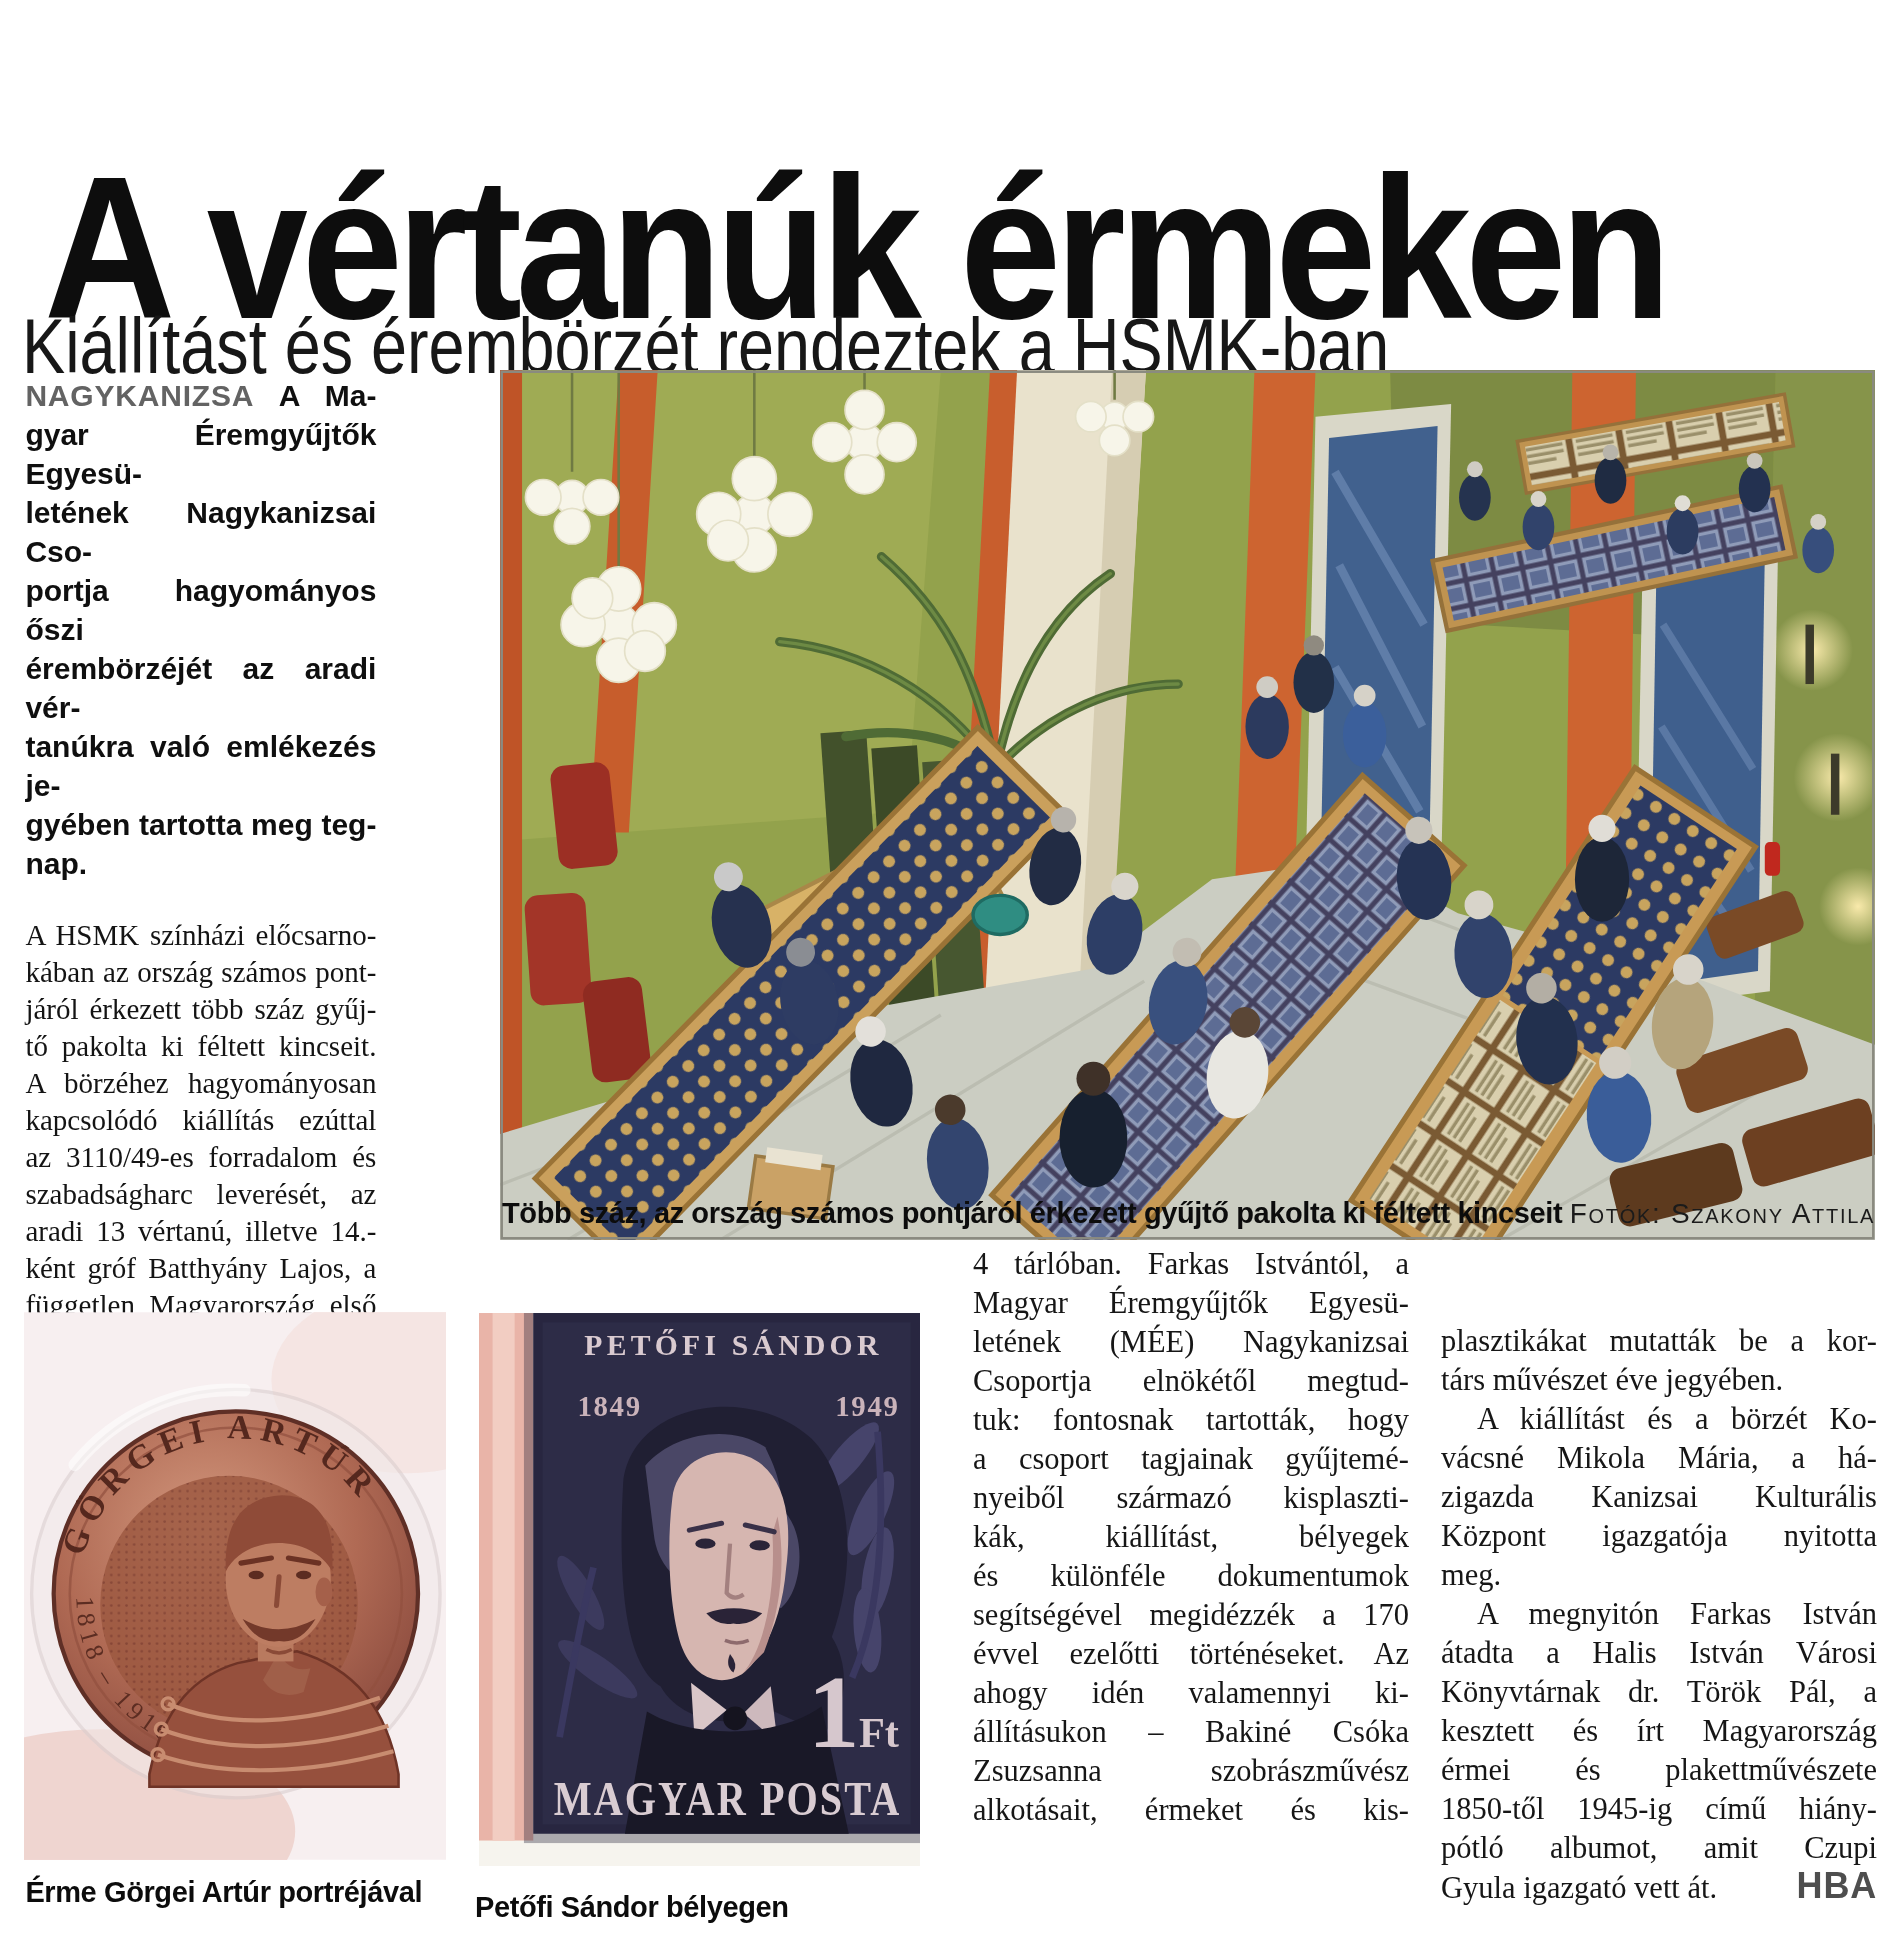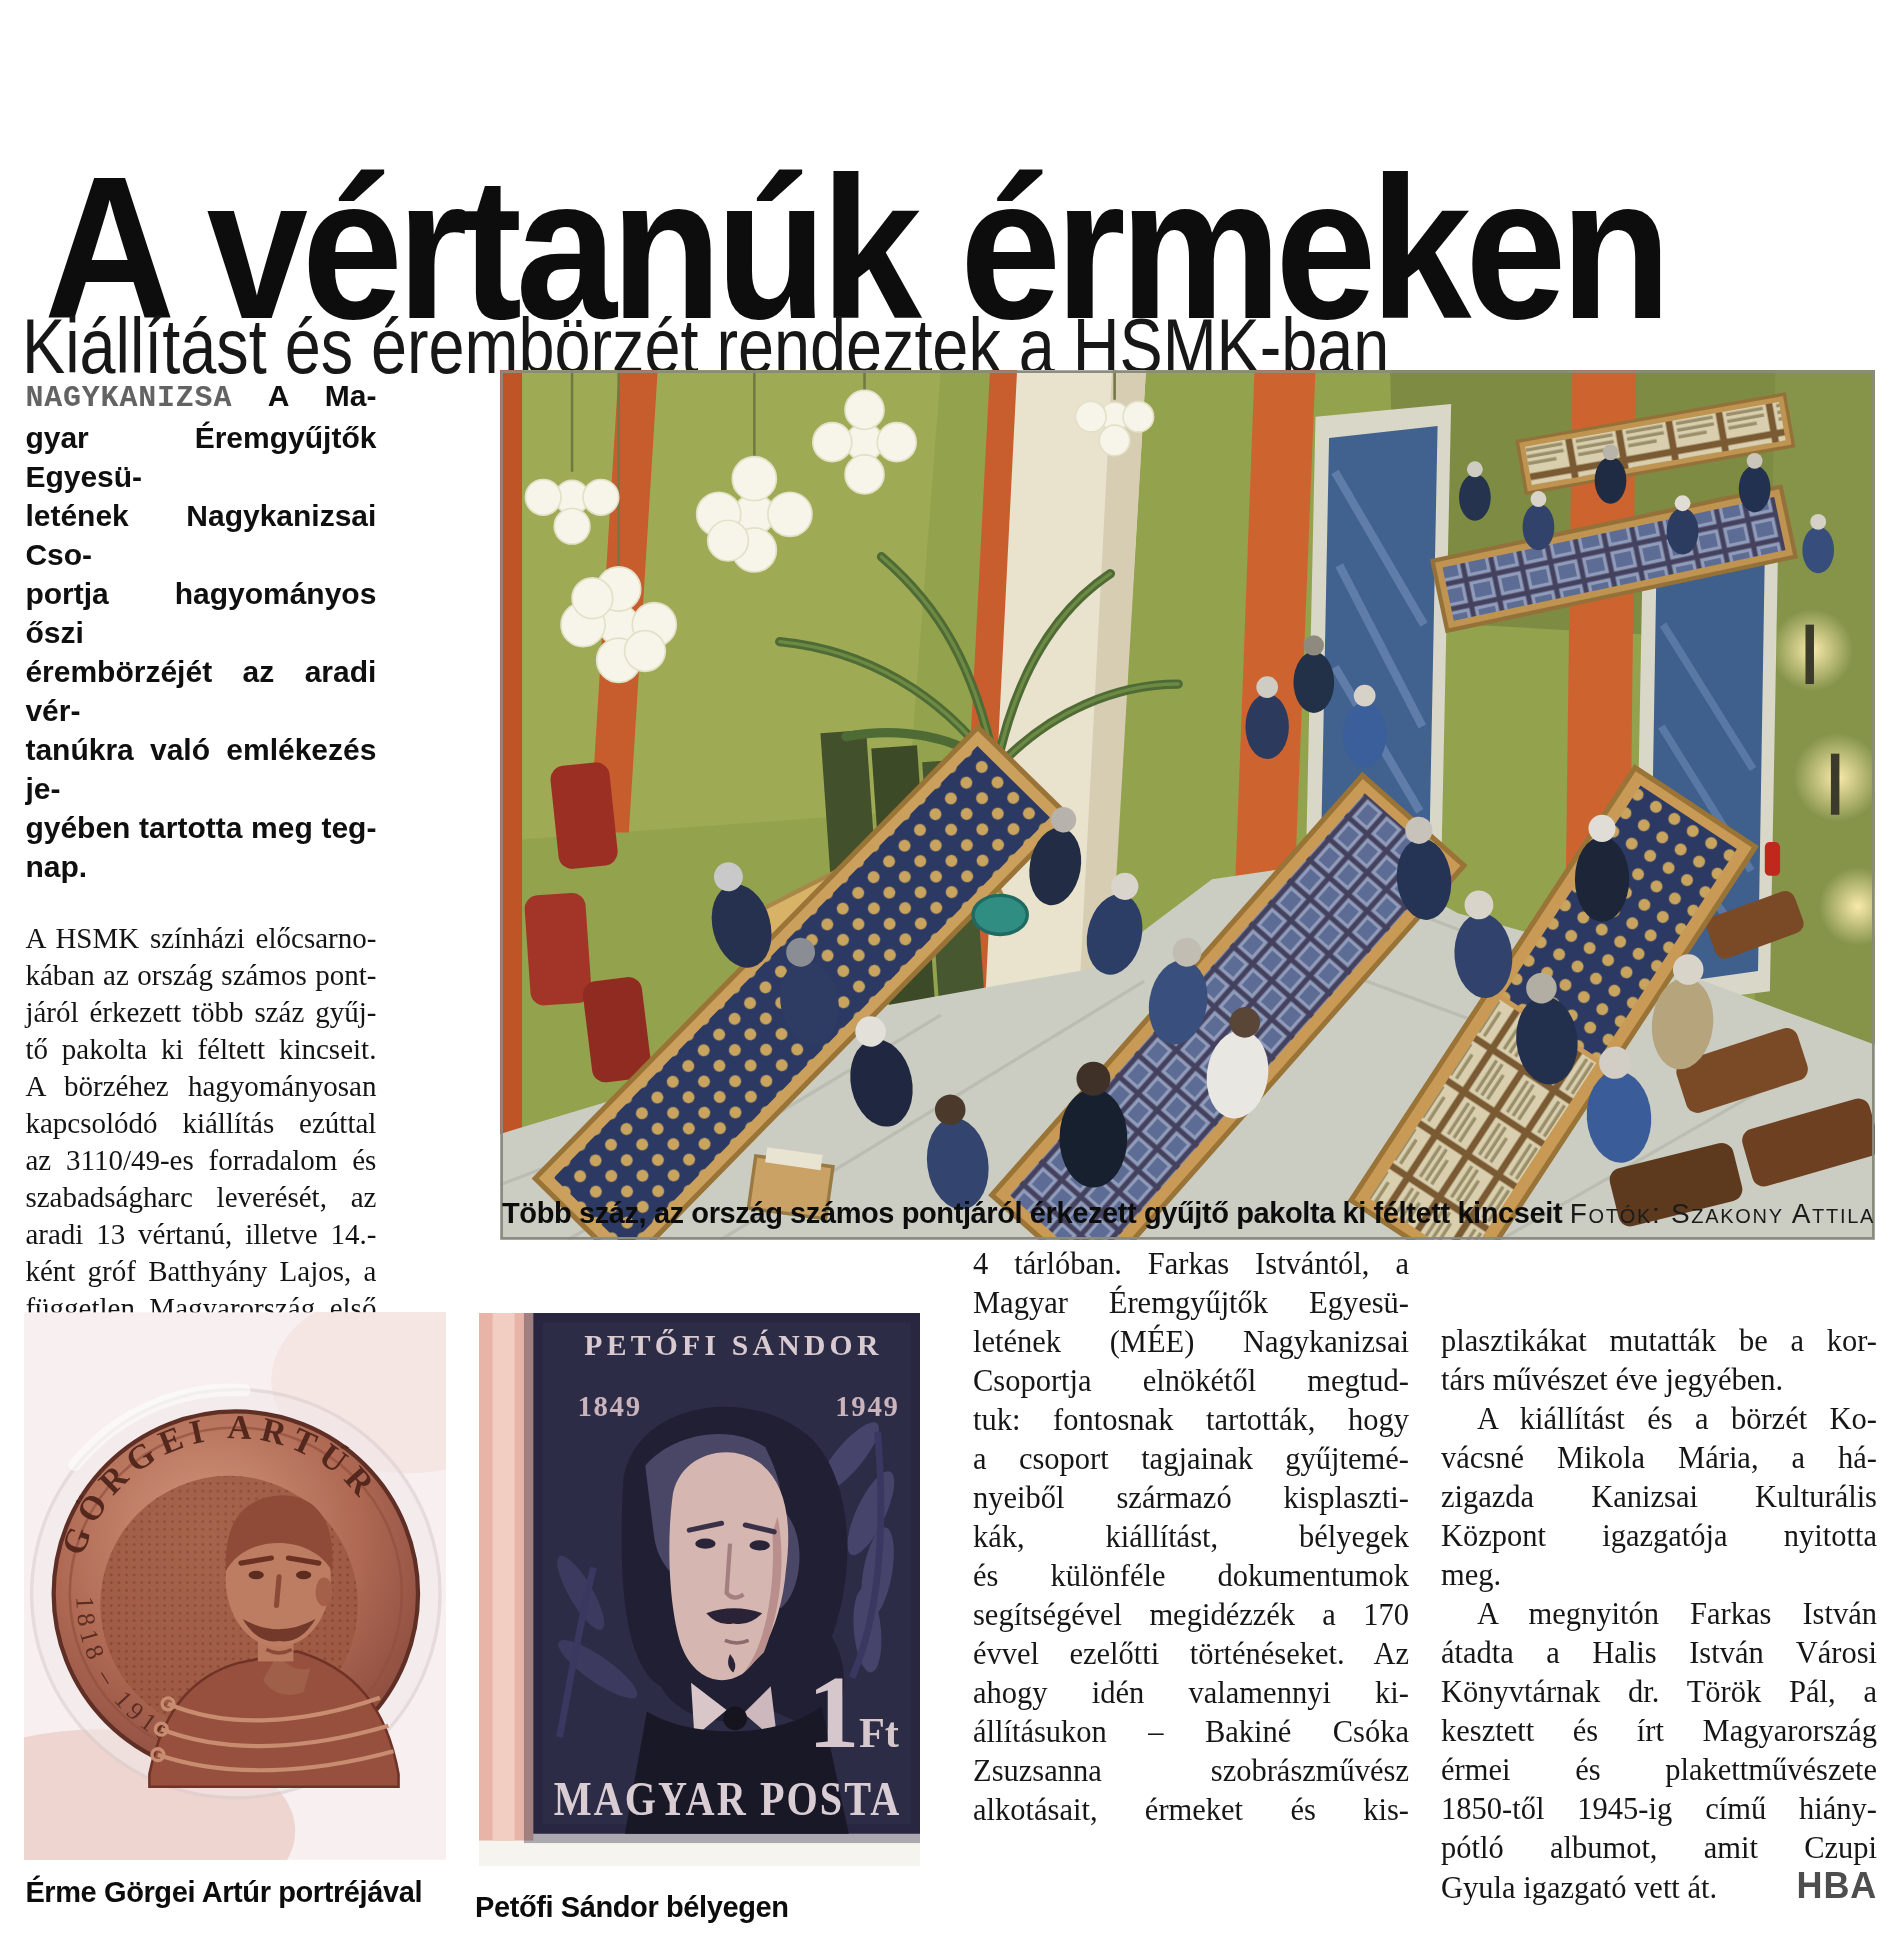--- a/index.html
+++ b/index.html
@@ -10,21 +10,21 @@
             color:#0d0d0d;letter-spacing:-6.8px;white-space:nowrap;
             transform:scaleX(.9);transform-origin:left top;}
   .subheadline{position:absolute;left:22px;top:241px;font:400 78px/1.05 "Liberation Sans",sans-serif;
             color:#171717;white-space:nowrap;transform:scaleX(.83);transform-origin:left top;}
   
   .jl{text-align:justify;text-align-last:justify;}
   .jl.last{text-align-last:left;}
   [data-justify-last="true"] .jl.last{text-align-last:justify;}
   .indent .jl:first-child{text-indent:36px;}
   .flexline{display:flex;justify-content:space-between;align-items:baseline;}
-  .loc{color:#636363;letter-spacing:0.8px;font-family:Liberation Mono, monospace;}
+  .loc{color:#636363;letter-spacing:0.8px;}
   .hba{font:700 36px/1 "Liberation Sans",sans-serif;color:#4e4e4e;letter-spacing:0.8px;}
   
   .col-left{position:absolute;left:25.4px;top:376px;width:351px;}
   .lead{font:700 30px/39px "Liberation Sans",sans-serif;color:#0f0f0f;}
   .body-left{margin-top:34px;font:400 29px/37px "Liberation Serif",serif;color:#141414;}
   .col3{position:absolute;left:973px;top:1245px;width:436px;font:400 30.5px/39px "Liberation Serif",serif;}
   .col4{position:absolute;left:1441px;top:1322px;width:436px;font:400 30.5px/39px "Liberation Serif",serif;}
   
   .figure-main{position:absolute;left:500px;top:370px;width:1375px;height:870px;}
   .figure-main svg,.figure-coin svg,.figure-stamp svg{display:block;width:100%;height:100%;}

